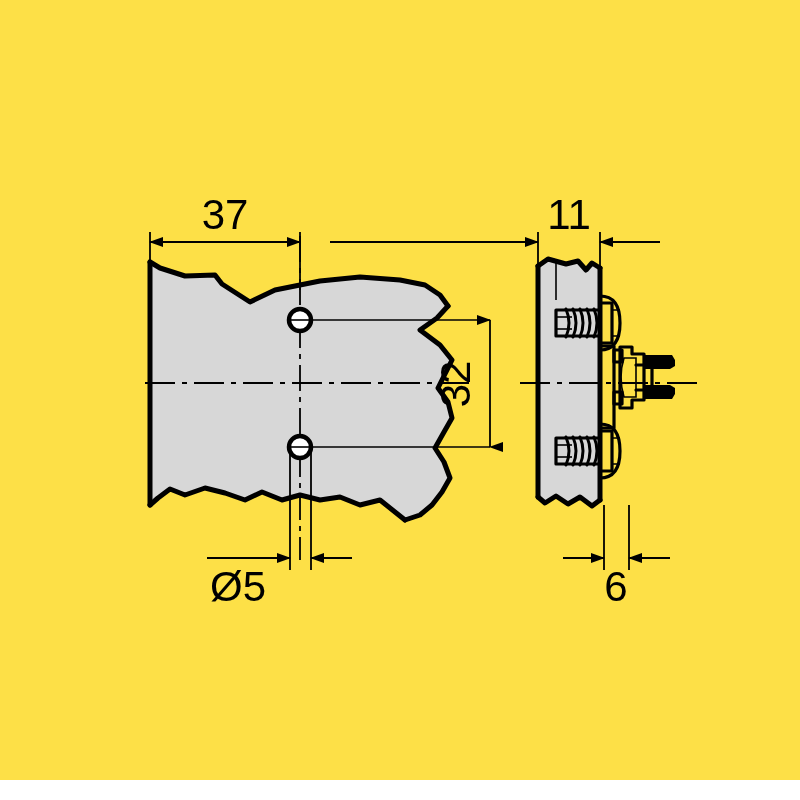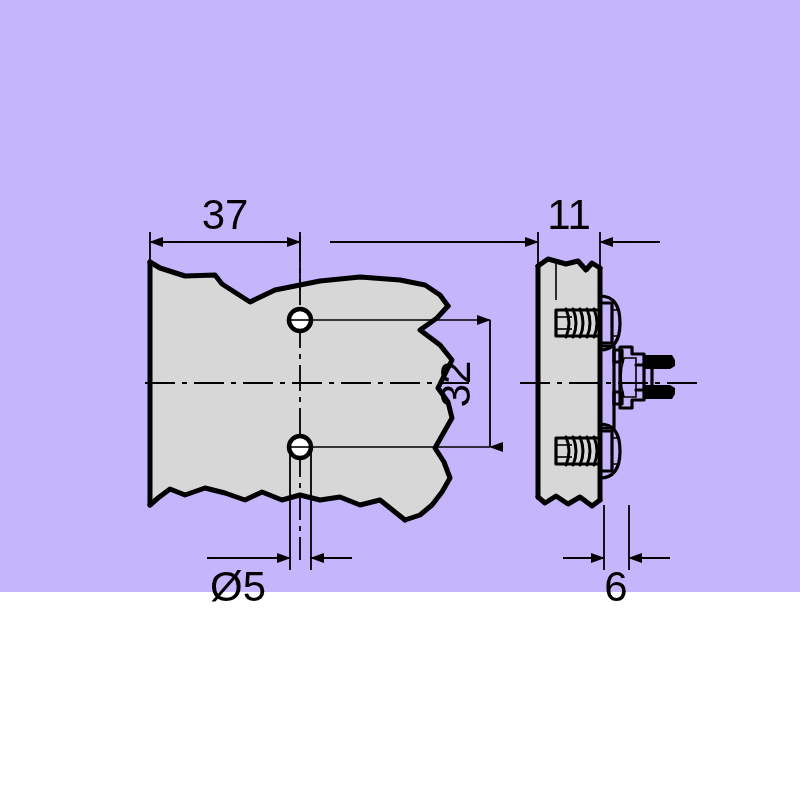--- a/index.html
+++ b/index.html
@@ -9,22 +9,22 @@
   }
   body {
     width: 800px;
     height: 800px;
     font-family: "Liberation Sans", sans-serif;
     overflow: hidden;
   }
   #drawing-root {
     position: relative;
     width: 800px;
-    height: 592px;
-    background: #c4b5fd;
+    height: 780px;
+    background: #fde047;
   }
   svg.drawing-canvas {
     display: block;
     width: 800px;
     height: 800px;
   }
   .dim-text {
     font-family: "Liberation Sans", sans-serif;
     font-size: 42px;
     fill: #000000;

